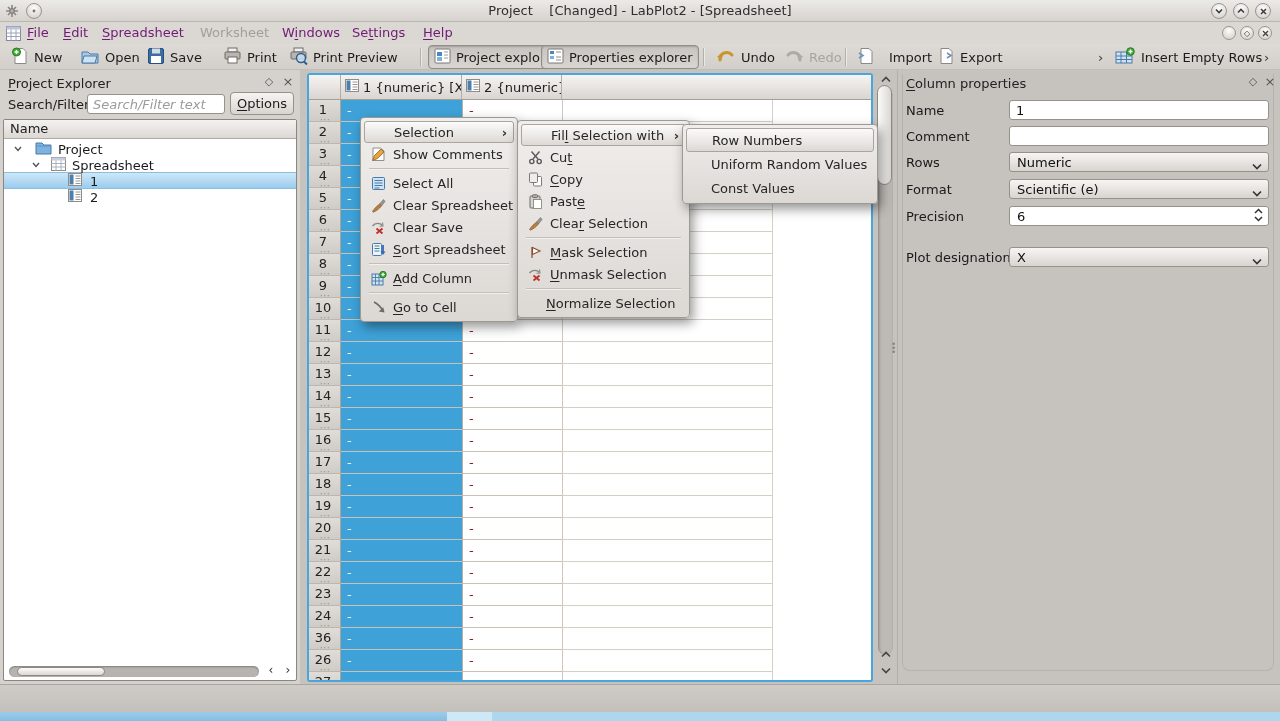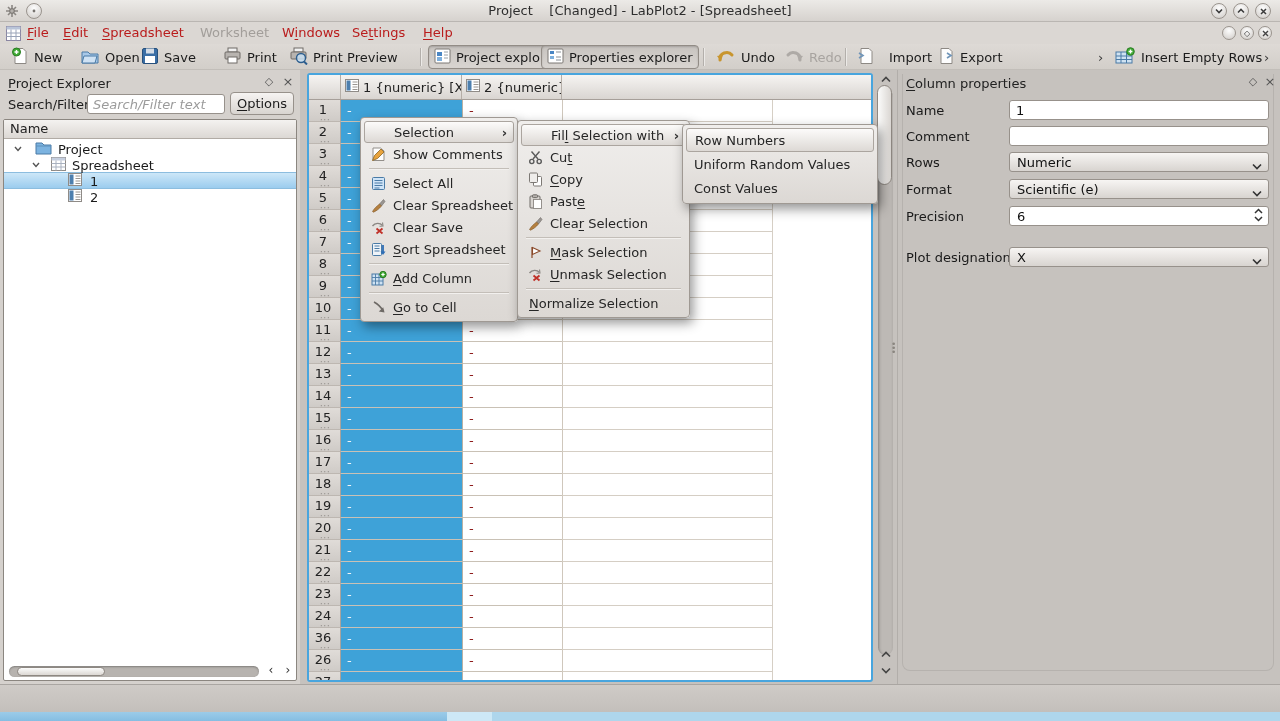--- a/index.html
+++ b/index.html
@@ -13,21 +13,21 @@
     background:linear-gradient(#eceae7,#d6d2ce); border-bottom:1px solid #bab6b2; }
   .title-text { position:absolute; left:0; top:3px; width:100%; text-align:center;
     font-size:13px; color:#2e2e2e; white-space:pre; }
   .roundbtn { position:absolute; width:16px; height:16px; border-radius:50%;
     background:radial-gradient(circle at 50% 30%, #fdfdfd, #cfcbc7); border:1px solid #9a948e;
     display:flex; align-items:center; justify-content:center; }
   .roundbtn svg { display:block; }
   .roundbtn.small { width:14px; height:14px; }
 
   .menubar { position:absolute; left:0; top:22px; width:1280px; height:22px; background:#dbd7d3; }
-  .menu-item { position:absolute; top:2px; height:18px; line-height:18px; padding:0 2px; color:#b91c1c; }
+  .menu-item { position:absolute; top:2px; height:18px; line-height:18px; padding:0 2px; color:#701a75; }
   .menu-item.disabled { color:#a29e9a; }
 
   .toolbar { position:absolute; left:0; top:44px; width:1280px; height:26px;
     background:linear-gradient(#dedad6,#d2cec9); border-bottom:1px solid #c2beb9; }
   .tbtn { position:absolute; top:1px; height:24px; display:flex; align-items:center; gap:5px;
     padding:0 5px; color:#1c1c1c; border-radius:4px; }
   .tbtn.checked { background:linear-gradient(#c7c3bf,#d9d5d1); border:1px solid #928c86;
     box-shadow:inset 0 1px 2px rgba(0,0,0,.18); }
   .tbtn.disabled { color:#a8a4a0; }
   .tsep { position:absolute; top:4px; width:1px; height:18px; background:#b3afab; box-shadow:1px 0 0 #eceae7; }
@@ -113,21 +113,21 @@
 
   
   .menu { position:absolute; background:linear-gradient(#f0eeec,#dcd8d4);
     border:1px solid #9f9993; border-radius:4px; box-shadow:3px 5px 12px rgba(0,0,0,.42);
     padding:3px; z-index:60; }
   .mi { height:22px; display:flex; align-items:center; gap:6px; padding:0 6px; color:#262626; white-space:nowrap; }
   .mi .ico { width:17px; height:16px; flex:0 0 17px; display:flex; align-items:center; justify-content:center; }
   .mi .sub { margin-left:auto; color:#333; font-weight:bold; }
   .mi.hl { background:linear-gradient(#fcfbfa,#ddd9d5); border:1px solid #aba59f; border-radius:3px; height:22px; }
   .msep { height:1px; background:#c3beb8; margin:3px 5px; box-shadow:0 1px 0 #f2f0ee; }
-  .noico { padding-left:8px; }
+  .noico { padding-left:25px; }
 
   
   .statusbar { position:absolute; left:0; top:684px; width:1280px; height:28px;
     background:linear-gradient(#cfcbc7,#c3bfbb); border-top:1px solid #aaa6a2; }
   .taskbar { position:absolute; left:0; top:712px; width:1280px; height:9px; background:#aed6ec; }
   .task-seg1 { position:absolute; left:0; top:0; width:447px; height:9px;
     background:linear-gradient(#9ccbe8,#85bee2); }
   .task-seg2 { position:absolute; left:447px; top:0; width:45px; height:9px; background:#cde8f6; }
 </style>
 </head>
@@ -196,21 +196,21 @@
         </svg></span>
     <span>New</span>
   </div>
   <div class="tbtn" style="left:76px;">
     <span><svg width="19" height="18" viewBox="0 0 19 18">
           <path d="M1 5 h6 l2 2 h8 v9 H1 Z" fill="#a8c8e8" stroke="#4a7ba6"></path>
           <path d="M3 9 h13 l-2 7 H1 Z" fill="#cfe2f4" stroke="#4a7ba6"></path>
         </svg></span>
     <span>Open</span>
   </div>
-  <div class="tbtn" style="left:136px;">
+  <div class="tbtn" style="left:142px;">
     <span><svg width="18" height="18" viewBox="0 0 18 18">
           <rect x="1.5" y="1.5" width="15" height="15" rx="1.5" fill="#3a6ea5" stroke="#27507c"></rect>
           <rect x="5" y="1.5" width="8" height="5" fill="#d4dce6"></rect>
           <rect x="4" y="9" width="10" height="7" fill="#fff"></rect>
         </svg></span>
     <span>Save</span>
   </div>
   <div class="tbtn" style="left:218px;">
     <span><svg width="19" height="18" viewBox="0 0 19 18">
           <rect x="5" y="1" width="9" height="4" fill="#f2f2f2" stroke="#6e6a66"></rect>

